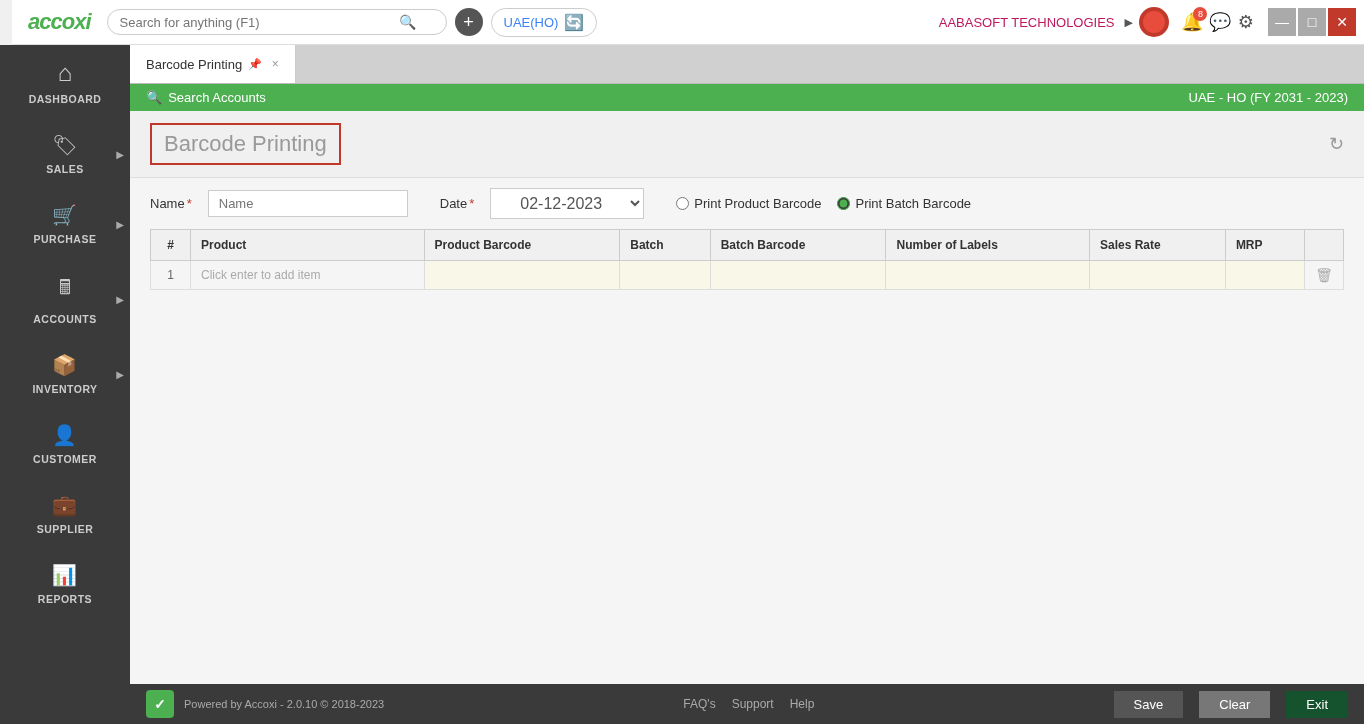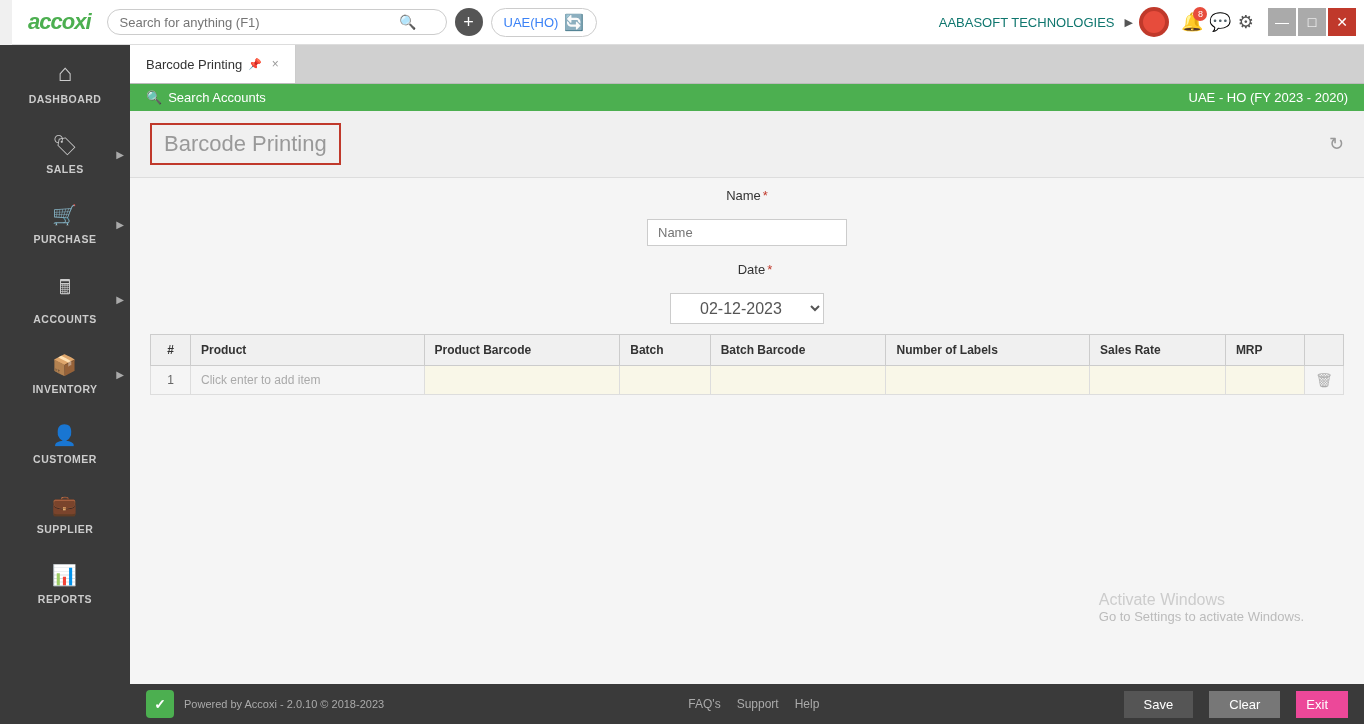--- a/index.html
+++ b/index.html
@@ -26,21 +26,21 @@
     .plus-btn {
       width: 28px; height: 28px; background: #555; border-radius: 50%; color: #fff;
       display: flex; align-items: center; justify-content: center; font-size: 18px; cursor: pointer; flex-shrink: 0;
     }
     .company-selector {
       display: flex; align-items: center; border: 1px solid #ccc; border-radius: 20px;
       padding: 4px 12px; background: #fff; font-size: 13px; color: #3b82f6; cursor: pointer; gap: 6px;
     }
     .spacer { flex: 1; }
     .top-right { display: flex; align-items: center; gap: 6px; }
-    .user-name { font-size: 13px; color: #0f766e; margin-right: 4px; }
+    .user-name { font-size: 13px; color: #be185d; margin-right: 4px; }
     .user-arrow { font-size: 11px; color: #555; }
     .avatar { width: 30px; height: 30px; background: #c0392b; border-radius: 50%; display: flex; align-items: center; justify-content: center; }
     .avatar-inner { width: 22px; height: 22px; background: #e74c3c; border-radius: 50%; }
     .top-icon { font-size: 18px; color: #555; cursor: pointer; position: relative; }
     .badge {
       position: absolute; top: -4px; right: -4px; background: #e74c3c; color: #fff;
       border-radius: 50%; width: 14px; height: 14px; font-size: 9px; display: flex; align-items: center; justify-content: center;
     }
     .window-controls { display: flex; gap: 2px; margin-left: 8px; }
     .win-btn { width: 28px; height: 28px; background: #aaa; color: #fff; display: flex; align-items: center; justify-content: center; font-size: 14px; cursor: pointer; border: none; }
@@ -98,21 +98,21 @@
       border-bottom: 1px solid #ddd; justify-content: space-between; flex-shrink: 0;
     }
     .page-title-box {
       border: 2px solid #c0392b; padding: 6px 12px; font-size: 22px;
       color: #888; font-weight: 400;
     }
     .reload-icon { font-size: 18px; color: #999; cursor: pointer; }
 
     .form-row {
       display: flex; align-items: center; padding: 10px 20px; gap: 16px;
-      background: #f5f5f5; flex-shrink: 0; flex-direction: column;
+      background: #f5f5f5; flex-shrink: 0;
     }
     .form-label { font-size: 13px; color: #333; }
     .required { color: #c0392b; margin-left: 2px; }
     .form-input {
       border: 1px solid #ccc; padding: 5px 10px; font-size: 13px; color: #555;
       background: #fff; min-width: 200px;
     }
     .date-select {
       border: 1px solid #ccc; padding: 5px 25px; font-size: 16px; color: #555;
       background: #fff; cursor: pointer;
@@ -148,21 +148,21 @@
     .footer-text { color: #aaa; font-size: 11px; }
     .footer-links { display: flex; gap: 16px; color: #aaa; font-size: 12px; justify-content: flex-end; }
     .footer-link { cursor: pointer; color: #aaa; }
     .footer-btns { display: flex; gap: 16px; }
     .footer-btn {
       padding: 6px 20px; font-size: 13px; cursor: pointer; border: none;
       font-weight: 500;
     }
     .btn-save { background: #555; color: #fff; }
     .btn-clear { background: #777; color: #fff; }
-    .btn-exit { background: #ec4899; color: #fff; padding-left: 10px; }
+    .btn-exit { background: #14532d; color: #fff; }
 
     .watermark {
       position: absolute; bottom: 60px; right: 60px; color: #ccc; font-size: 16px;
       font-weight: 300; pointer-events: none;
     }
     .watermark-sub { color: #bbb; font-size: 13px; }
   </style>
 </head>
 <body>
 
@@ -249,21 +249,21 @@
         <span style="color:#aaa; font-size:11px;">📌</span>
         <span class="tab-close">×</span>
       </div>
     </div>
 
     <div class="green-toolbar">
       <div class="search-accounts-btn">
         <span>🔍</span>
         <span>Search Accounts</span>
       </div>
-      <div class="company-info">UAE - HO (FY 2023 - 2020)</div>
+      <div class="company-info">UAE - HO (FY 2031 - 2023)</div>
     </div>
 
     <div class="form-area">
 
       <div class="page-header">
         <div class="page-title-box">
           <span style="color:#999; font-weight:300;">Barcode Printing</span>
         </div>
         <span class="reload-icon">↻</span>
       </div>
@@ -274,20 +274,30 @@
         </label>
         <input class="form-input" type="text" placeholder="Name" style="">
 
         <label class="form-label" style="margin-left:16px;">
           <span>Date</span><span class="required">*</span>
         </label>
         <select class="date-select">
           <option>02-12-2023</option>
         </select>
 
+        <div class="radio-group">
+          <label class="radio-label">
+            <input type="radio" class="radio-input" name="barcode_type" style="">
+            <span>Print Product Barcode</span>
+          </label>
+          <label class="radio-label">
+            <input type="radio" class="radio-input" name="barcode_type" checked="" style="">
+            <span>Print Batch Barcode</span>
+          </label>
+        </div>
       </div>
 
       <div class="table-area">
         <table class="data-table">
           <thead>
             <tr>
               <th class="center" style="width:40px;">#</th>
               <th>Product</th>
               <th>Product Barcode</th>
               <th>Batch</th>
@@ -311,26 +321,20 @@
               <td class="yellow-bg"></td>
               <td class="yellow-bg"></td>
               <td>
                 <button class="delete-btn">🗑</button>
               </td>
             </tr>
           </tbody>
         </table>
       </div>
 
-      <div style="position:relative; flex:1;">
-        <div class="watermark">
-          <div>Activate Windows</div>
-          <div class="watermark-sub">Go to Settings to activate Windows.</div>
-        </div>
-      </div>
 
     </div>
 
     <div class="footer">
       <div class="footer-left">
         <div class="footer-logo">
           <span class="footer-logo-inner">✓</span>
         </div>
         <span class="footer-text">Powered by Accoxi - 2.0.10 © 2018-2023</span>
       </div>

